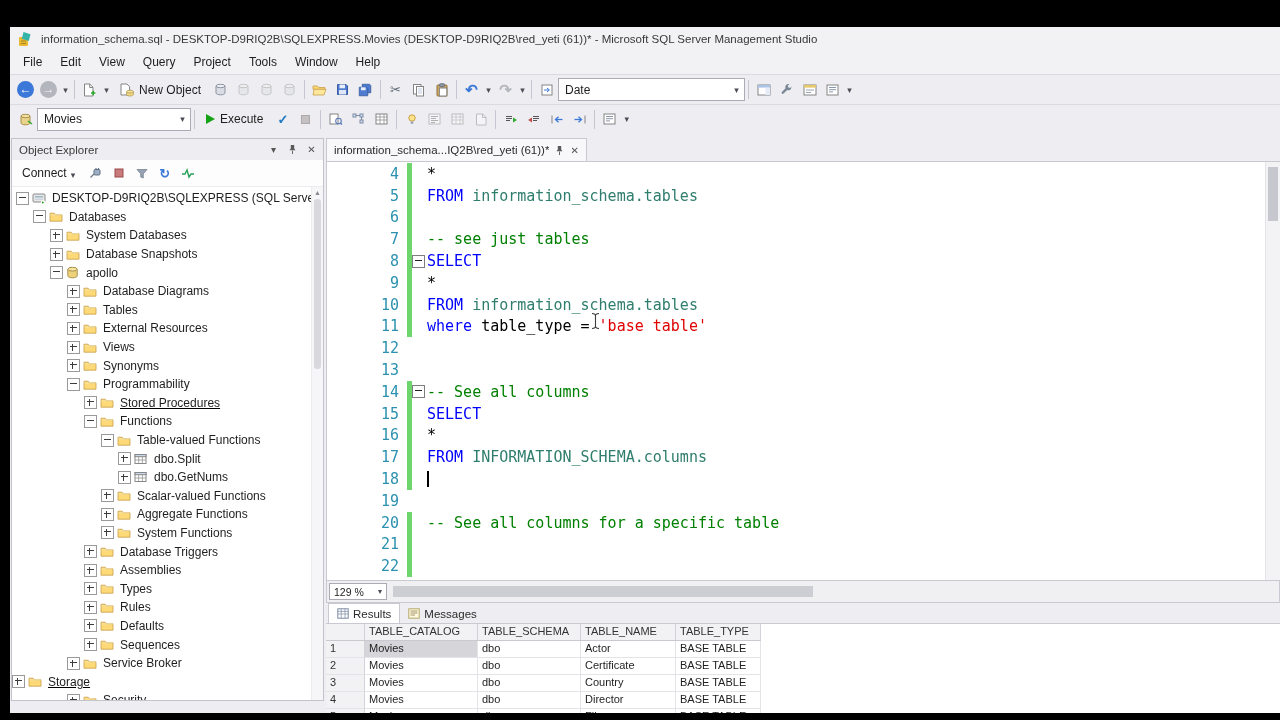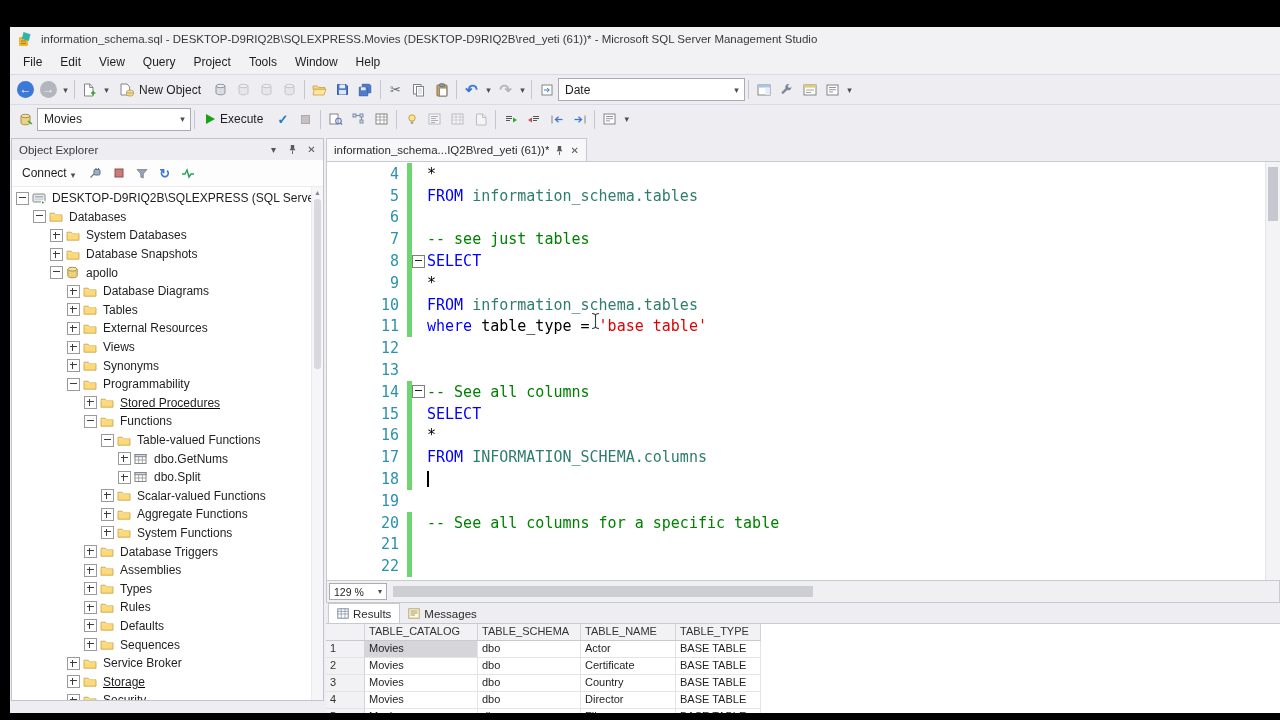--- a/index.html
+++ b/index.html
@@ -571,32 +571,32 @@
             </div>
             <div class="trow" style="padding-left: 106px;">
               <span class="exp plus"></span>
               <span class="tico">
                 <svg width="13" height="12" viewBox="0 0 13 12">
                   <rect x="1" y="1.5" width="11" height="9" fill="#fff" stroke="#888"></rect>
                   <rect x="1" y="1.5" width="11" height="2.2" fill="#c7d7ef" stroke="#888"></rect>
                   <path d="M4.7 3.7v6.8M8.4 3.7v6.8M1 7h11" stroke="#888" stroke-width="0.7" fill="none"></path>
                 </svg>
               </span>
-              <span class="tlbl">dbo.GetNums</span>
+              <span class="tlbl">dbo.Split</span>
             </div>
             <div class="trow" style="padding-left: 106px;">
               <span class="exp plus"></span>
               <span class="tico">
                 <svg width="13" height="12" viewBox="0 0 13 12">
                   <rect x="1" y="1.5" width="11" height="9" fill="#fff" stroke="#888"></rect>
                   <rect x="1" y="1.5" width="11" height="2.2" fill="#c7d7ef" stroke="#888"></rect>
                   <path d="M4.7 3.7v6.8M8.4 3.7v6.8M1 7h11" stroke="#888" stroke-width="0.7" fill="none"></path>
                 </svg>
               </span>
-              <span class="tlbl">dbo.Split</span>
+              <span class="tlbl">dbo.GetNums</span>
             </div>
             <div class="trow" style="padding-left: 89px;">
               <span class="exp plus"></span>
               <span class="tico">
                 <svg width="14" height="11" viewBox="0 0 14 11">
                   <path d="M1 2.2h4.2l1.2 1.6H13v6.4H1z" fill="#fdd977" stroke="#c8a049" stroke-width="0.8"></path>
                   <path d="M1.4 4h11.2" stroke="#f6e7b2" stroke-width="0.8"></path>
                 </svg>
               </span>
               <span class="tlbl">Scalar-valued Functions</span>
@@ -684,21 +684,21 @@
             <div class="trow" style="padding-left: 55px;">
               <span class="exp plus"></span>
               <span class="tico">
                 <svg width="14" height="11" viewBox="0 0 14 11">
                   <path d="M1 2.2h4.2l1.2 1.6H13v6.4H1z" fill="#fdd977" stroke="#c8a049" stroke-width="0.8"></path>
                   <path d="M1.4 4h11.2" stroke="#f6e7b2" stroke-width="0.8"></path>
                 </svg>
               </span>
               <span class="tlbl">Service Broker</span>
             </div>
-            <div class="trow" style="padding-left: 55px; text-decoration: underline;">
+            <div class="trow" style=" text-decoration: underline;">
               <span class="exp plus"></span>
               <span class="tico">
                 <svg width="14" height="11" viewBox="0 0 14 11">
                   <path d="M1 2.2h4.2l1.2 1.6H13v6.4H1z" fill="#fdd977" stroke="#c8a049" stroke-width="0.8"></path>
                   <path d="M1.4 4h11.2" stroke="#f6e7b2" stroke-width="0.8"></path>
                 </svg>
               </span>
               <span class="tlbl">Storage</span>
             </div>
             <div class="trow" style="padding-left: 55px;">

